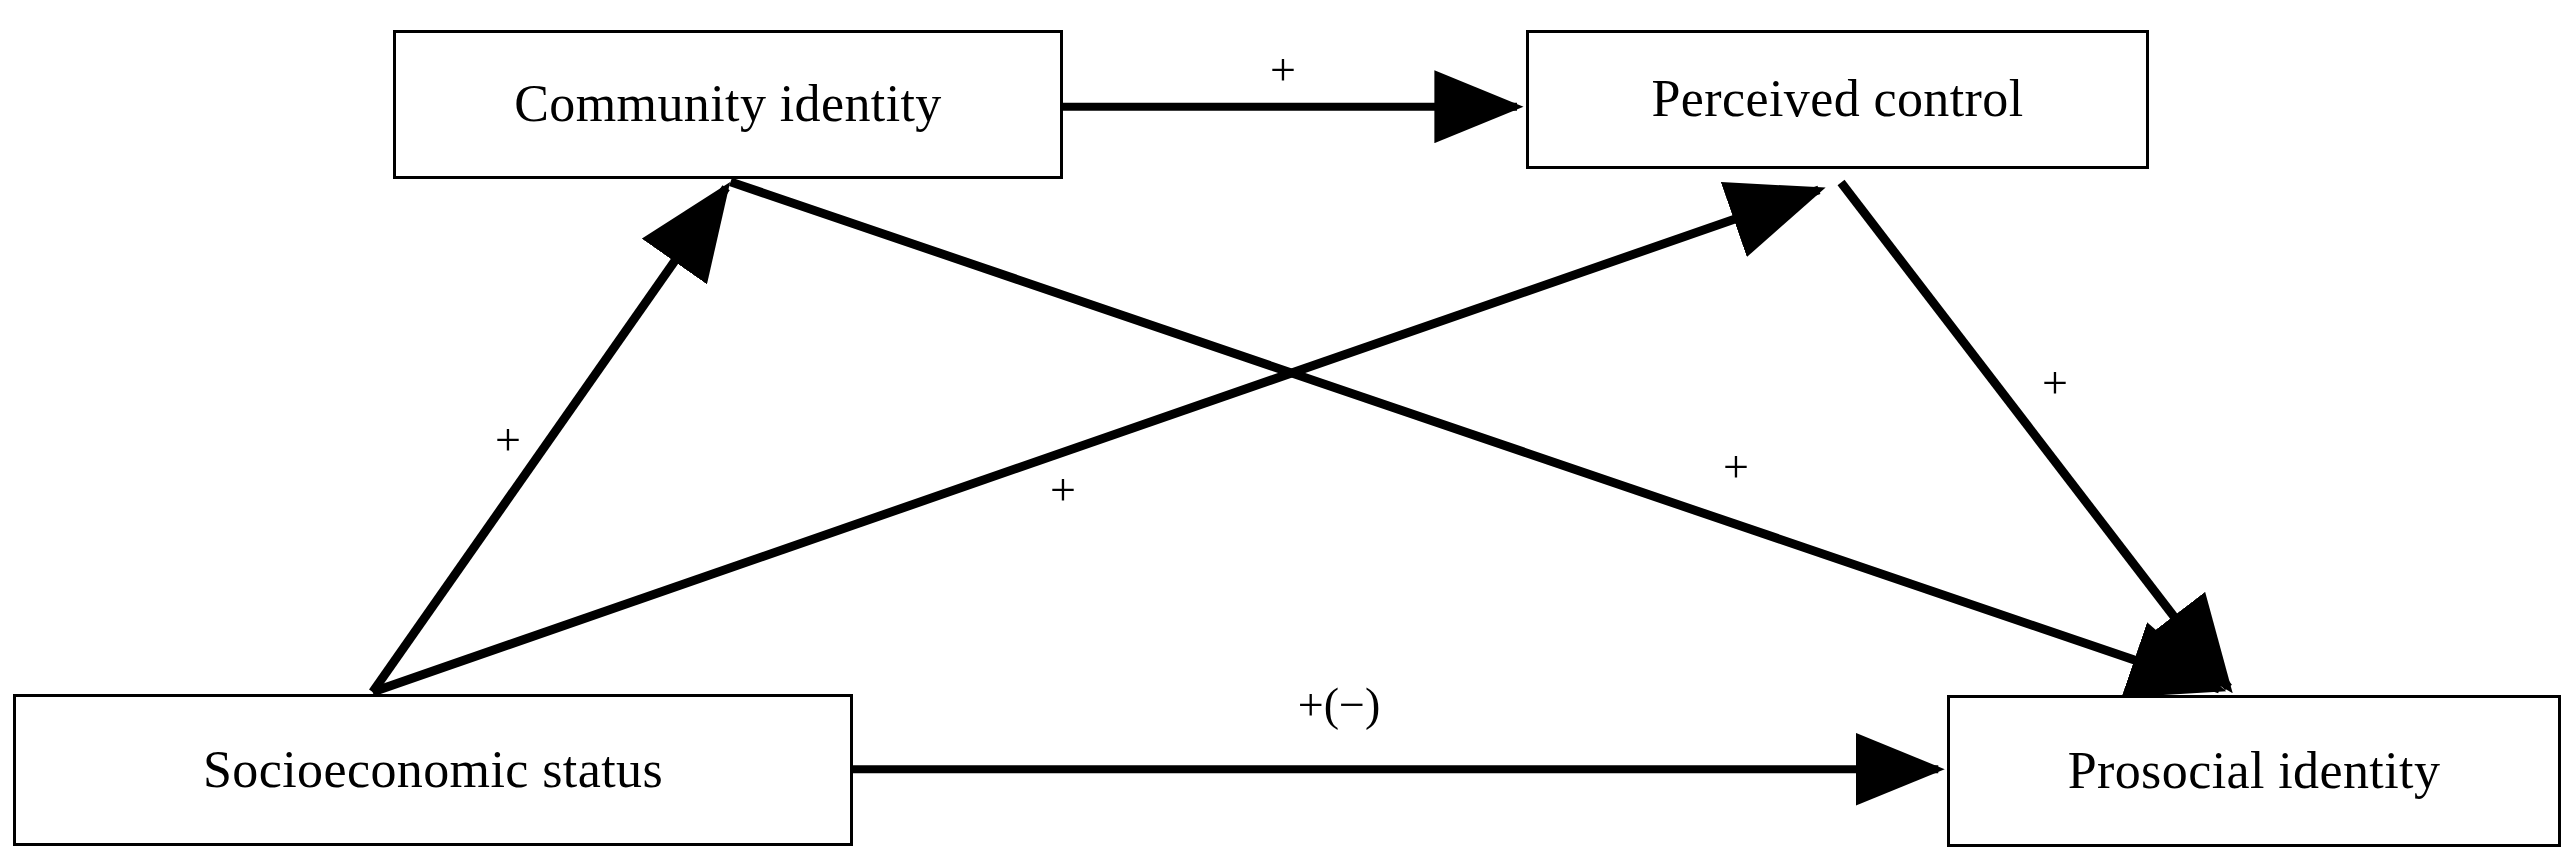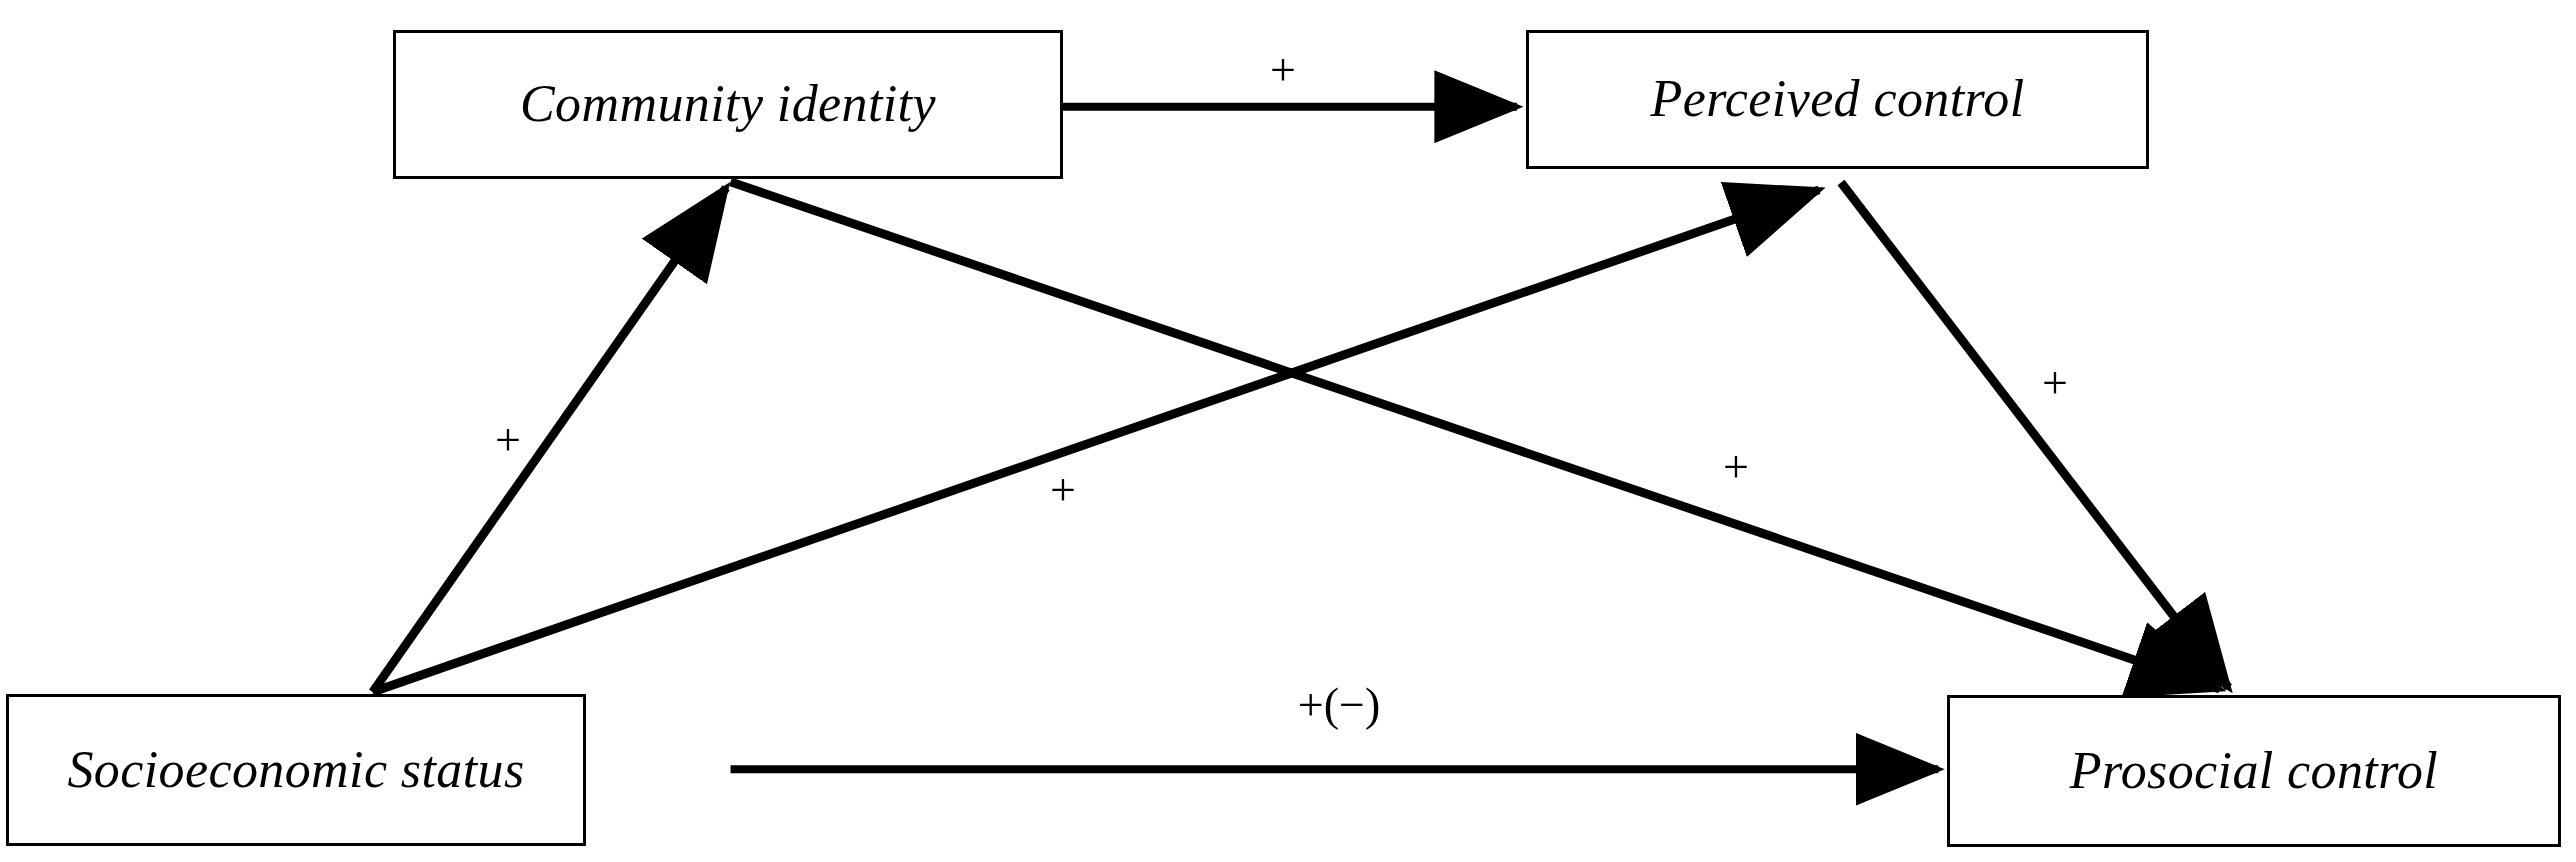--- a/index.html
+++ b/index.html
@@ -23,21 +23,20 @@
     border:3.7px solid #000000;
     background:#ffffff;
     display:flex;
     align-items:center;
     justify-content:center;
     color:#000000;
     font-family:"Liberation Serif", serif;
     font-weight:400;
     line-height:1;
     white-space:nowrap;
-    font-style:italic;
   }
   .node-label{
     font-size:52px;
     letter-spacing:0.4px;
   }
   .edge-label{
     position:absolute;
     color:#000000;
     font-family:"Liberation Serif", serif;
     font-size:46px;
@@ -73,26 +72,26 @@
   </svg>
 
   <div class="node-box" style="left:393px; top:29.5px; width:670px; height:149px;">
     <span class="node-label">Community identity</span>
   </div>
 
   <div class="node-box" style="left:1526px; top:29.5px; width:623px; height:139px;">
     <span class="node-label">Perceived control</span>
   </div>
 
-  <div class="node-box" style="left:6px; top:694px; width:580px; height:152px;">
+  <div class="node-box" style="left:13px; top:694px; width:840px; height:152px;">
     <span class="node-label">Socioeconomic status</span>
   </div>
 
   <div class="node-box" style="left:1947px; top:695px; width:614px; height:152px;">
-    <span class="node-label">Prosocial control</span>
+    <span class="node-label">Prosocial identity</span>
   </div>
 
   <span class="edge-label" style="left:1283px; top:70px;">+</span>
 
   <span class="edge-label" style="left:508px; top:440px;">+</span>
 
   <span class="edge-label" style="left:1063px; top:490px;">+</span>
 
   <span class="edge-label" style="left:1736px; top:467px;">+</span>
 

